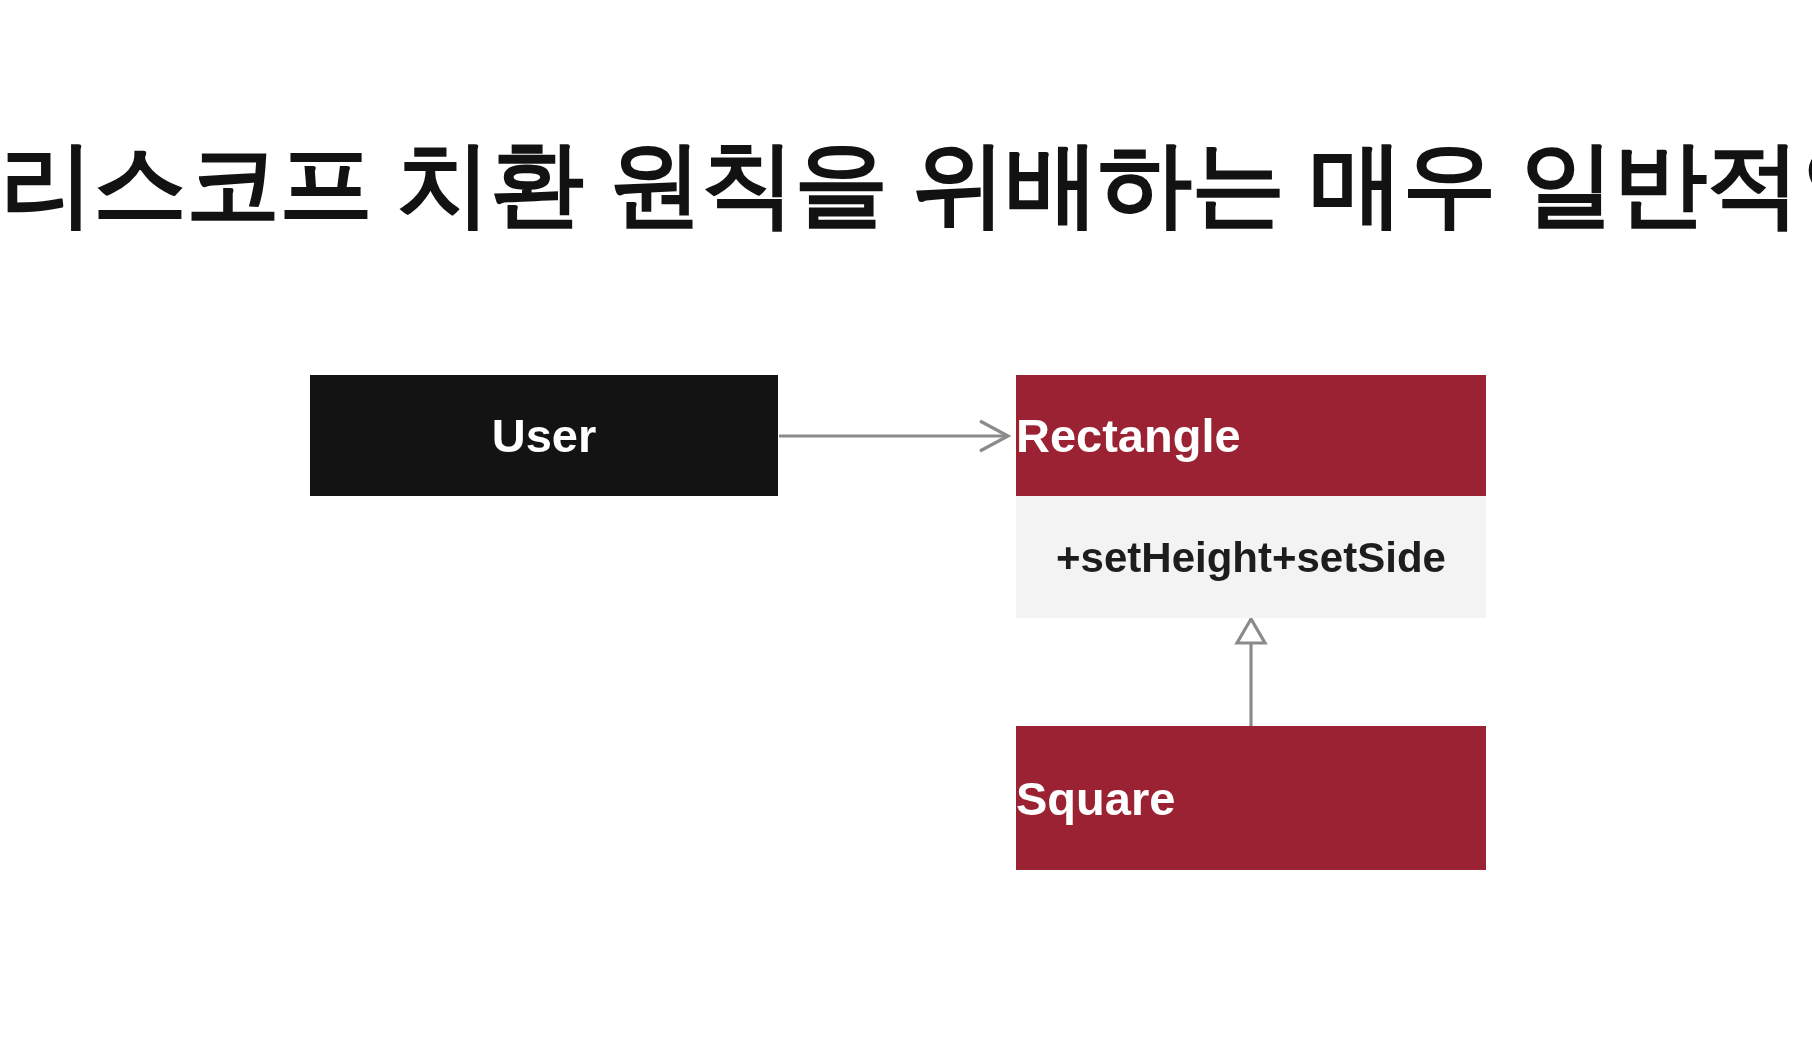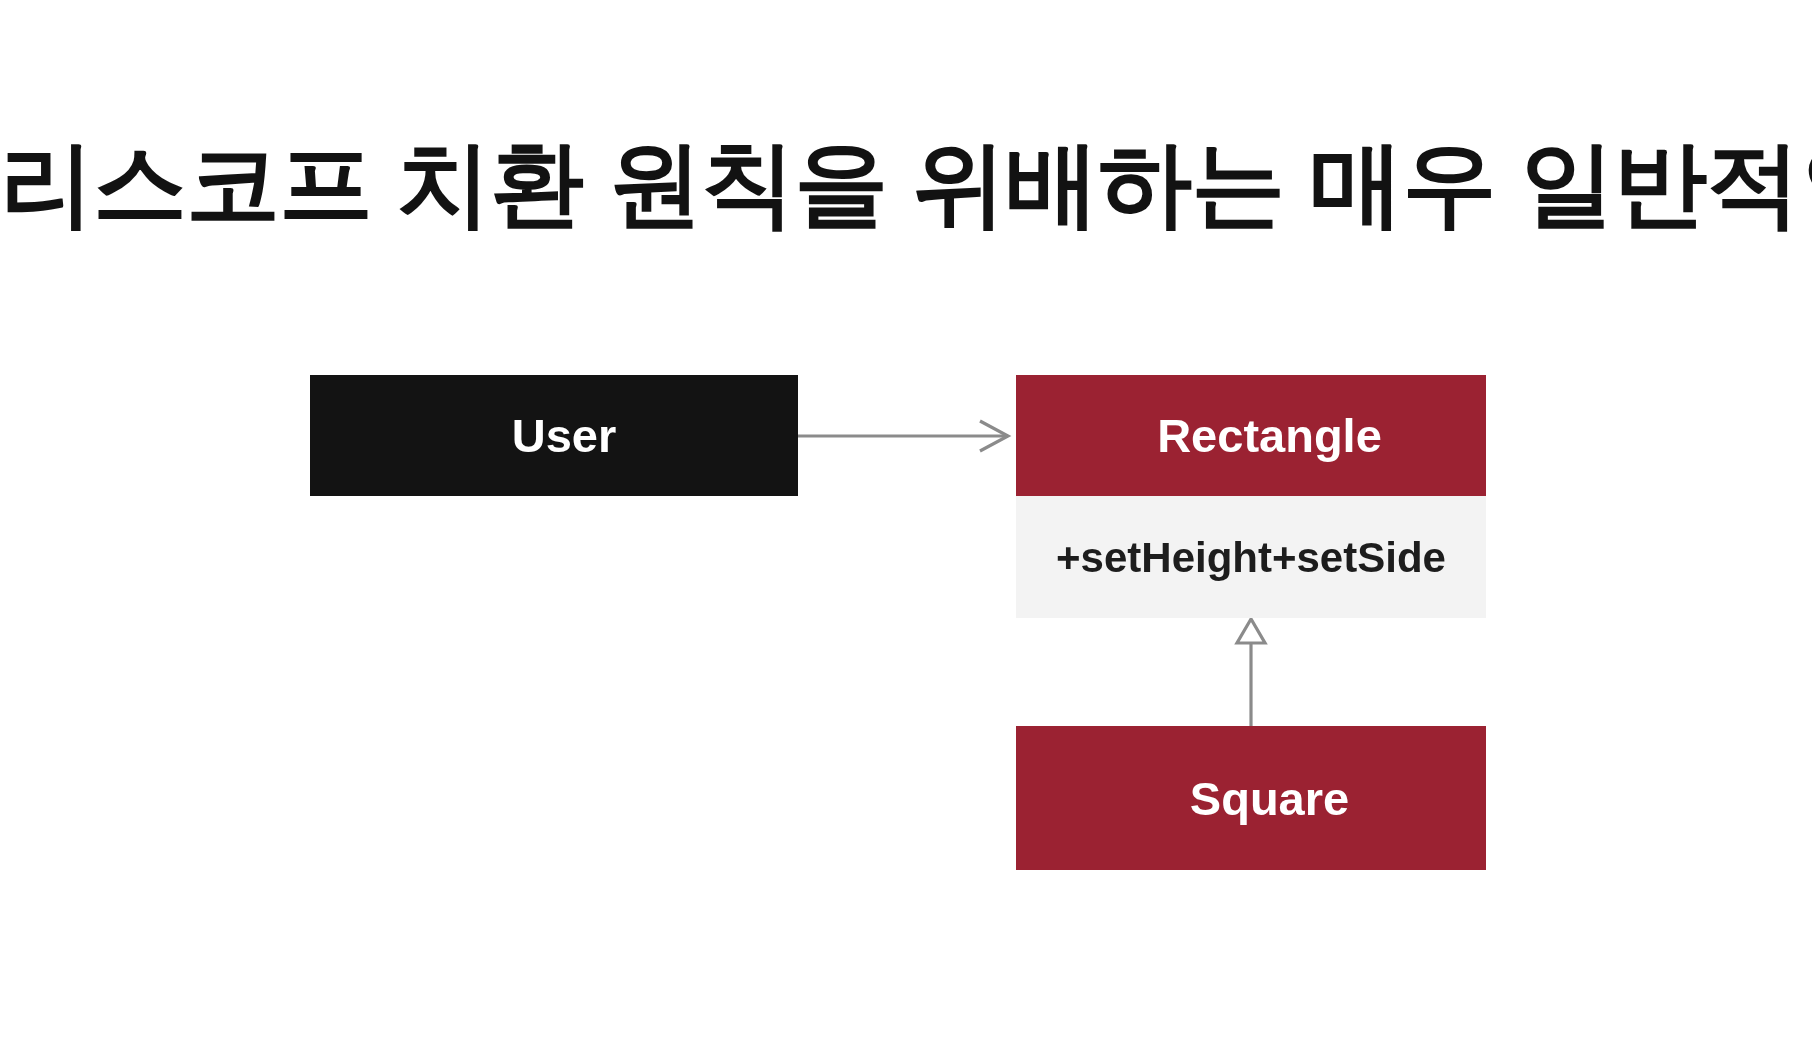--- a/index.html
+++ b/index.html
@@ -58,37 +58,34 @@
   }
   .user-box {
     left: 310px;
     top: 375px;
     width: 468px;
     height: 121px;
     background: var(--box-black, #131313);
     display: flex;
     align-items: center;
     justify-content: center;
-    padding-left: 20px;
   }
   .user-box .class-name {
     color: var(--header-text, #ffffff);
     font-size: 47px;
     font-weight: 700;
   }
   .uml-box {
     width: 470px;
   }
   .uml-header {
     height: 121px;
     background: var(--accent-red, #9b2232);
     display: flex;
     align-items: center;
-    justify-content: center;
-    padding-left: 37px;
   }
   .uml-header .class-name {
     color: var(--header-text, #ffffff);
     font-size: 47px;
     font-weight: 700;
   }
   .uml-body {
     background: var(--body-gray, #f3f3f3);
     display: flex;
     flex-direction: row;

